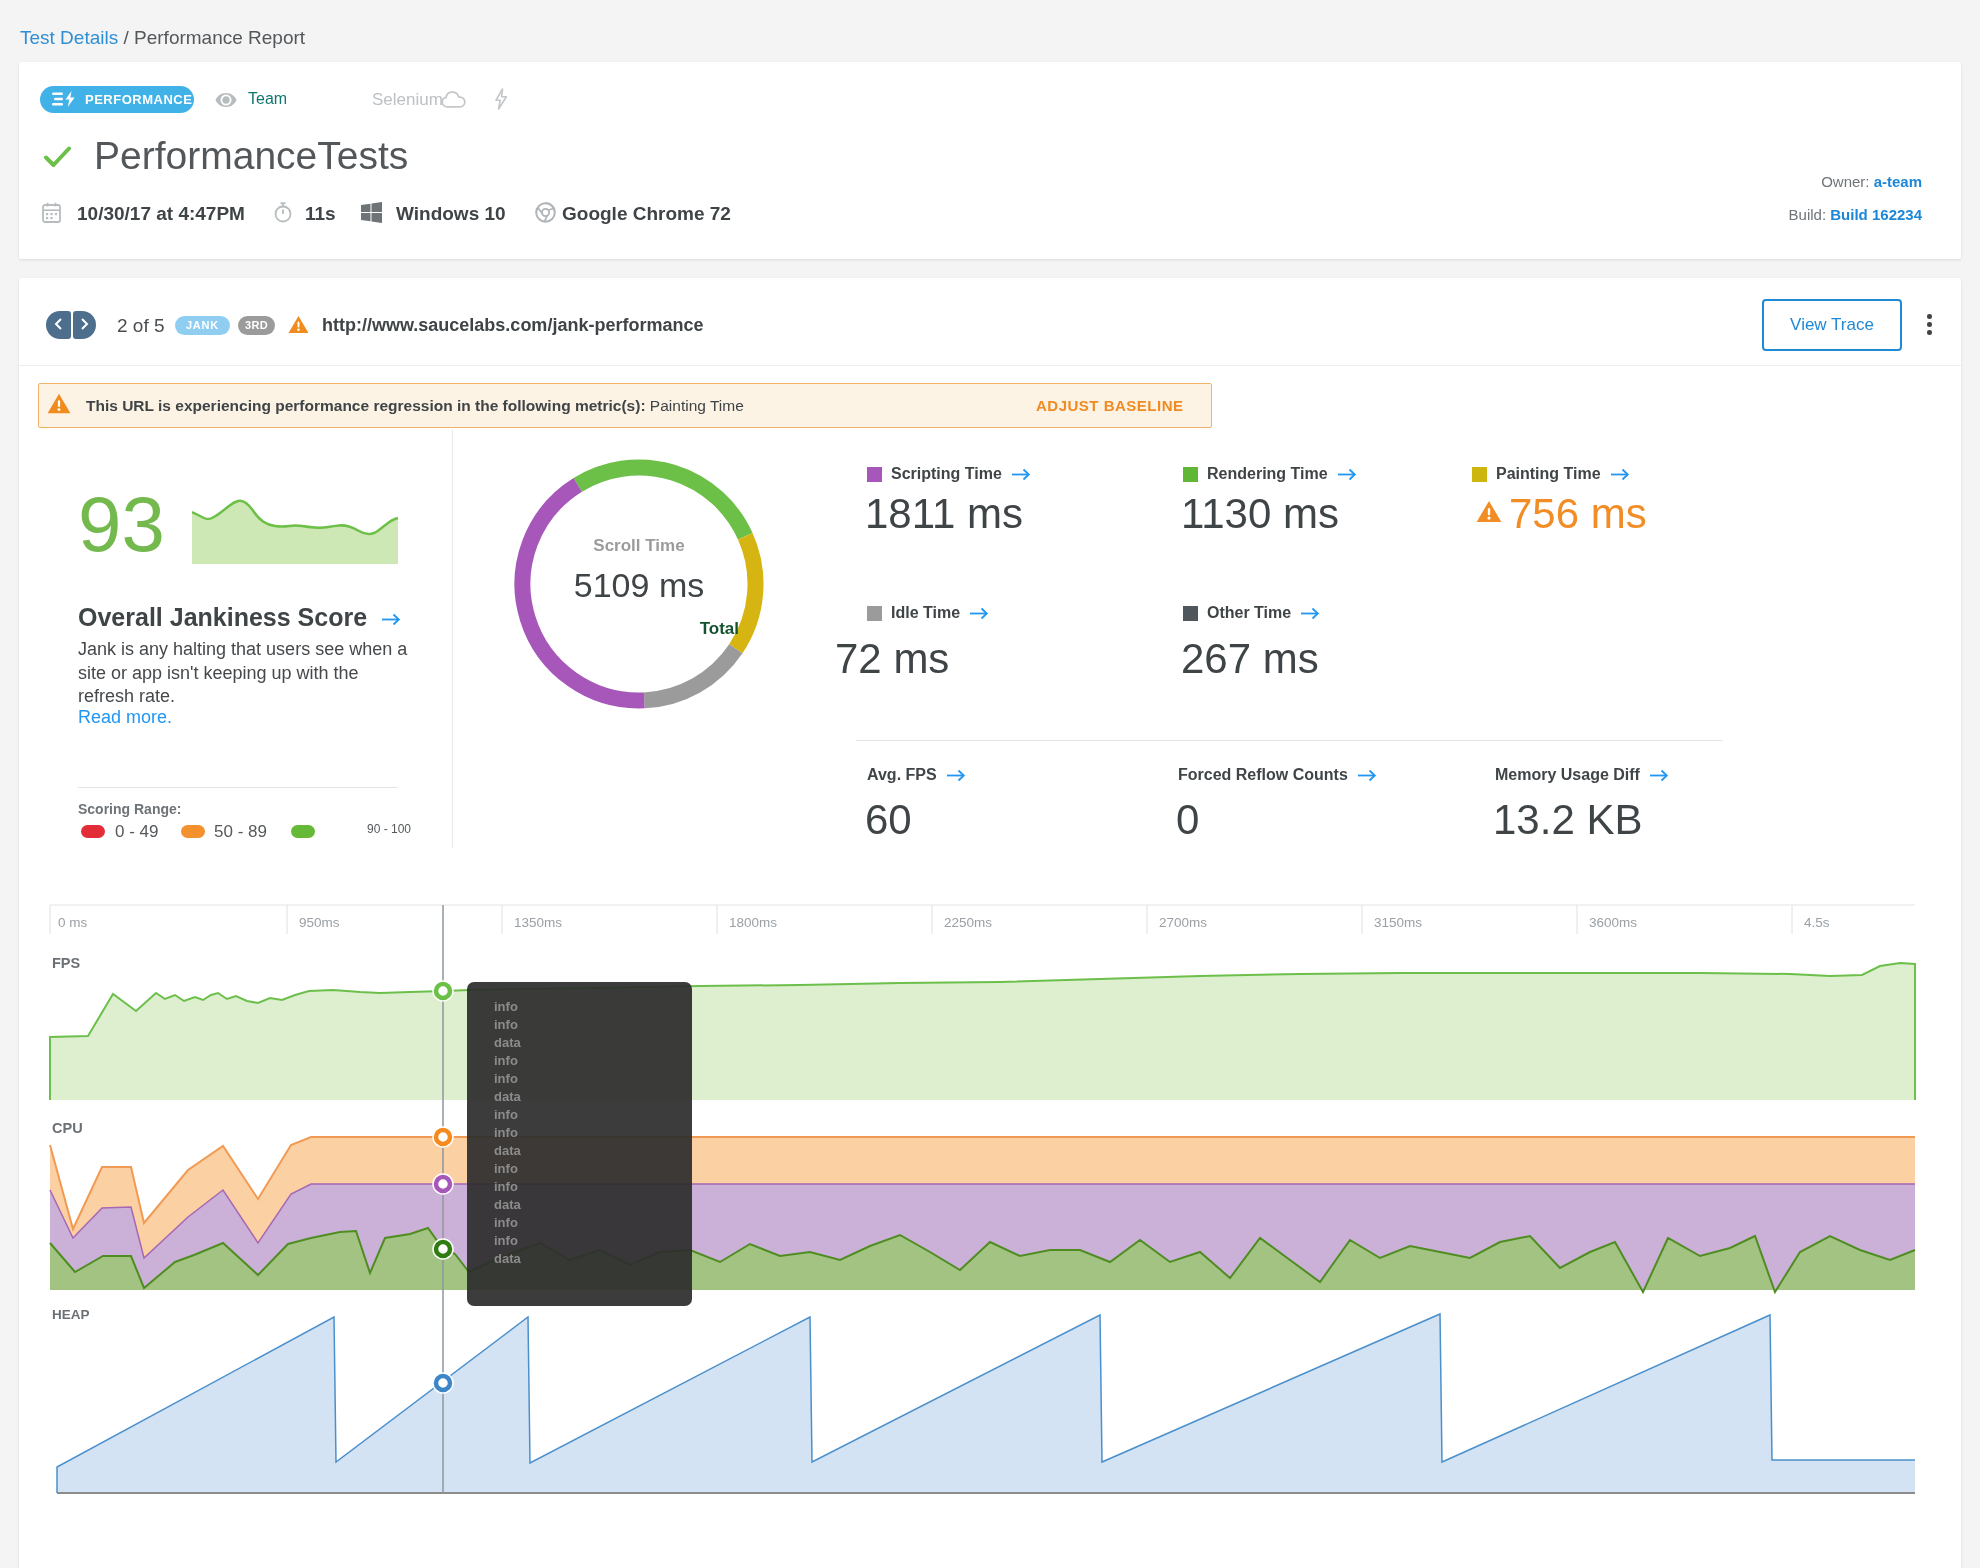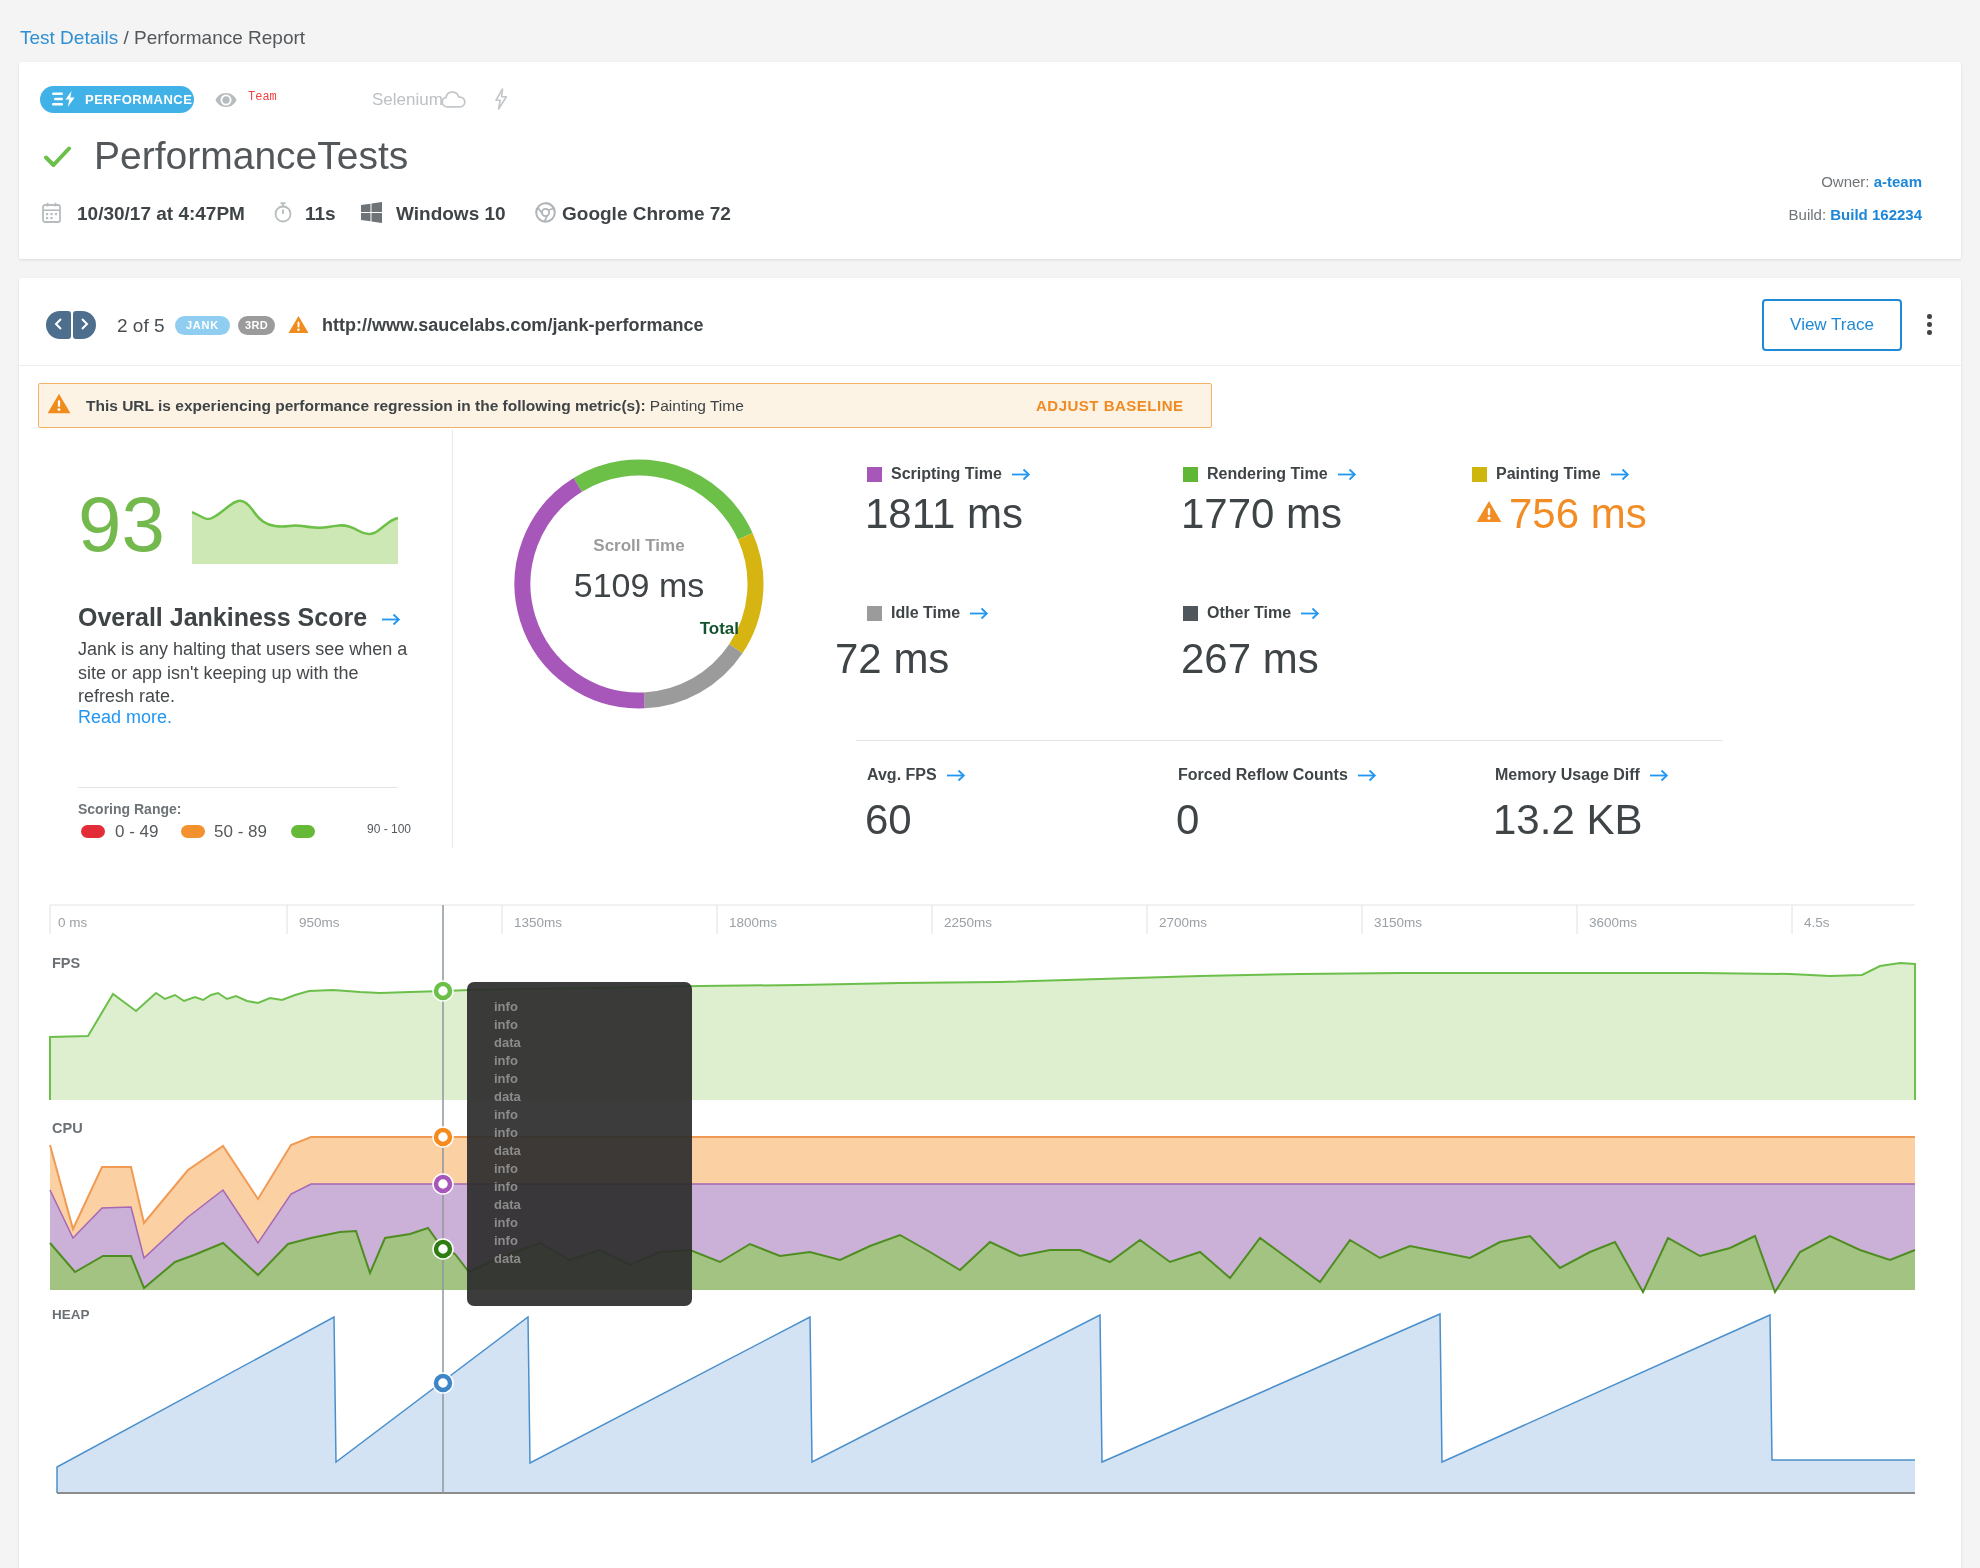--- a/index.html
+++ b/index.html
@@ -18,21 +18,21 @@
   <div class="abs" style="left:33px; top:29px;"><svg width="28" height="16" viewBox="0 0 28 16">
         <rect x="0" y="1.5" width="11" height="2.6" rx="1.3" fill="#fff"></rect>
         <rect x="2" y="6.7" width="9" height="2.6" rx="1.3" fill="#fff"></rect>
         <rect x="0" y="11.9" width="11" height="2.6" rx="1.3" fill="#fff"></rect>
         <path d="M19.5 0 L13.5 8.6 L17.3 8.6 L15.8 16 L22.6 6.6 L18.4 6.6 Z" fill="#fff"></path>
       </svg></div>
   <div class="abs" style="left:196px; top:31px;"><svg width="22" height="14" viewBox="0 0 22 14">
         <path d="M11 0 C6 0 2.2 2.8 0.5 7 C2.2 11.2 6 14 11 14 C16 14 19.8 11.2 21.5 7 C19.8 2.8 16 0 11 0 Z" fill="#b7bcbf"></path>
         <circle cx="11" cy="7" r="4.6" fill="#b7bcbf" stroke="#ffffff" stroke-width="1.8"></circle>
       </svg></div>
-  <div class="abs" style="left:229px; top:28px; font-size:12px; color:#ef4444;font-family:Liberation Mono, monospace;">Team</div>
+  <div class="abs" style="left:229px; top:28px; font-size:16px; color:#0f766e;">Team</div>
   <div class="abs" style="left:316px; top:28px; font-size:17px; color:#bcc1c5;margin-left:37px;">Selenium</div>
   <div class="abs" style="left:422px; top:29px;"><svg width="25" height="17" viewBox="0 0 25 17">
         <path d="M6.3 15.8 C3.4 15.8 1.2 13.7 1.2 11 C1.2 8.7 2.8 6.9 5 6.4 C5.6 3.4 8.2 1.2 11.4 1.2 C14.3 1.2 16.8 3.1 17.7 5.8 C21 5.9 23.8 8 23.8 10.9 C23.8 13.6 21.6 15.8 18.9 15.8 Z" fill="none" stroke="#c3c7ca" stroke-width="1.8"></path>
       </svg></div>
   <div class="abs" style="left:475px; top:26px;"><svg width="14" height="22" viewBox="0 0 14 22">
         <path d="M8.5 1 L2 12.2 L6.2 12.2 L4.6 21 L12.4 8.8 L7.6 8.8 Z" fill="none" stroke="#c3c7ca" stroke-width="1.6" stroke-linejoin="round"></path>
       </svg></div>
   <div class="abs" style="left:25px; top:84px;"><svg width="27" height="22" viewBox="0 0 27 22">
         <path d="M2 11.5 L9.5 19 L25 2.5" fill="none" stroke="#6cc04a" stroke-width="4" stroke-linecap="round" stroke-linejoin="round"></path>
       </svg></div>
@@ -141,21 +141,21 @@
         <line x1="1" y1="6.5" x2="17.5" y2="6.5" stroke="#2196f3" stroke-width="1.8"></line>
         <path d="M12.5 1.5 L17.8 6.5 L12.5 11.5" fill="none" stroke="#2196f3" stroke-width="1.8"></path>
       </svg></div>
   <div class="abs" style="left:846px; top:212px; font-size:42px; color:#3f4447;">1811 ms</div>
 
   <div class="abs" style="left:1164px; top:189px; width:15px; height:15px; background:#60b635;"></div>
   <div class="abs" style="left:1188px; top:187px; font-size:16px; font-weight:bold; color:#3f4447;">Rendering Time&nbsp;&nbsp;<svg width="20" height="13" viewBox="0 0 20 13" style="vertical-align:middle">
         <line x1="1" y1="6.5" x2="17.5" y2="6.5" stroke="#2196f3" stroke-width="1.8"></line>
         <path d="M12.5 1.5 L17.8 6.5 L12.5 11.5" fill="none" stroke="#2196f3" stroke-width="1.8"></path>
       </svg></div>
-  <div class="abs" style="left:1162px; top:212px; font-size:42px; color:#3f4447;">1770 ms</div>
+  <div class="abs" style="left:1162px; top:212px; font-size:42px; color:#3f4447;">1130 ms</div>
 
   <div class="abs" style="left:1453px; top:189px; width:15px; height:15px; background:#cdb70e;"></div>
   <div class="abs" style="left:1477px; top:187px; font-size:16px; font-weight:bold; color:#3f4447;">Painting Time&nbsp;&nbsp;<svg width="20" height="13" viewBox="0 0 20 13" style="vertical-align:middle">
         <line x1="1" y1="6.5" x2="17.5" y2="6.5" stroke="#2196f3" stroke-width="1.8"></line>
         <path d="M12.5 1.5 L17.8 6.5 L12.5 11.5" fill="none" stroke="#2196f3" stroke-width="1.8"></path>
       </svg></div>
   <div class="abs" style="left:1457px; top:222px;"><svg width="26" height="23" viewBox="0 0 24 21">
         <path d="M12 0.8 L23.4 20.2 L0.6 20.2 Z" fill="#f28c25"></path>
         <rect x="10.9" y="7.2" width="2.2" height="6.8" rx="1.1" fill="#ffffff"></rect>
         <circle cx="12" cy="16.6" r="1.45" fill="#ffffff"></circle>

